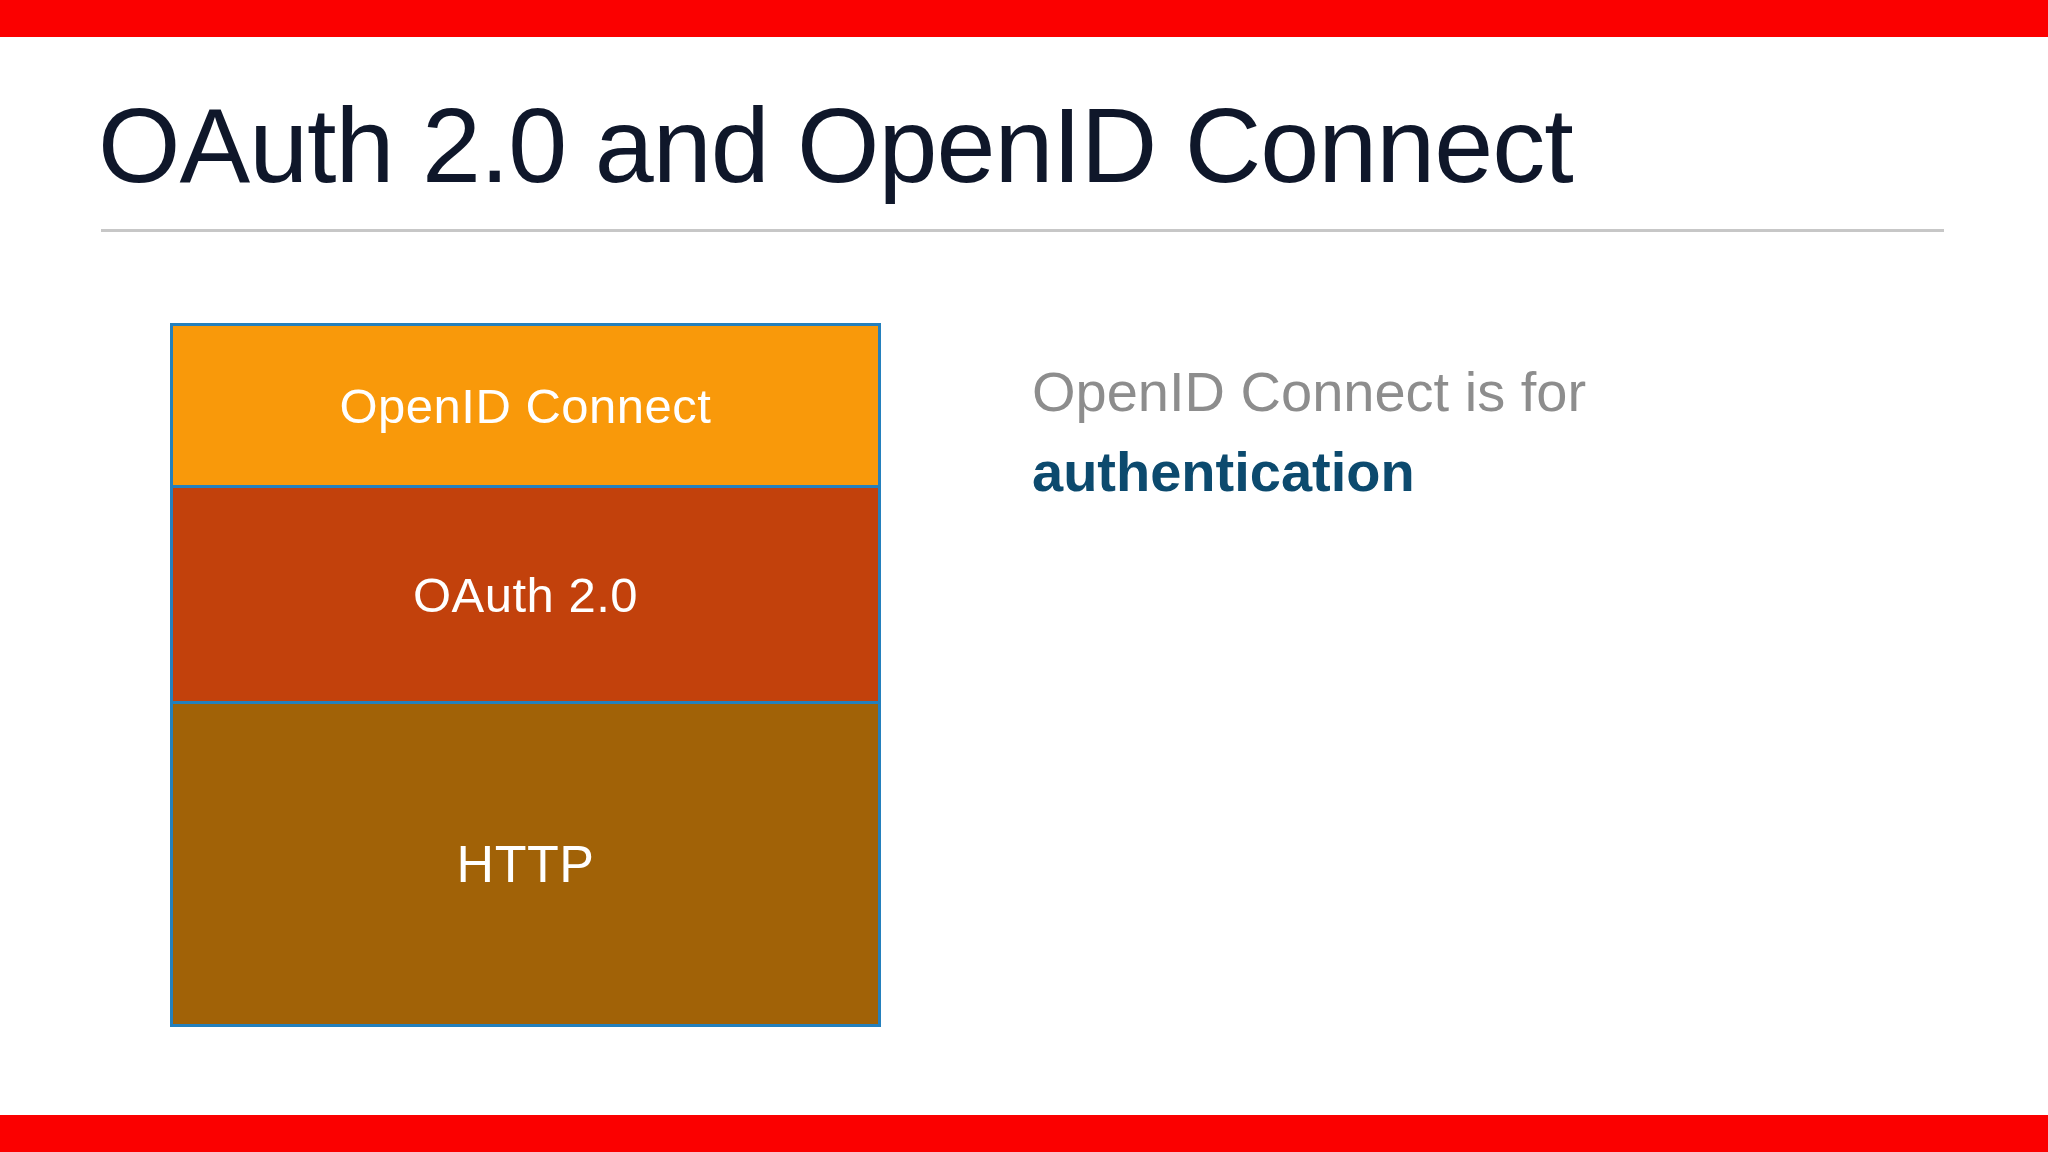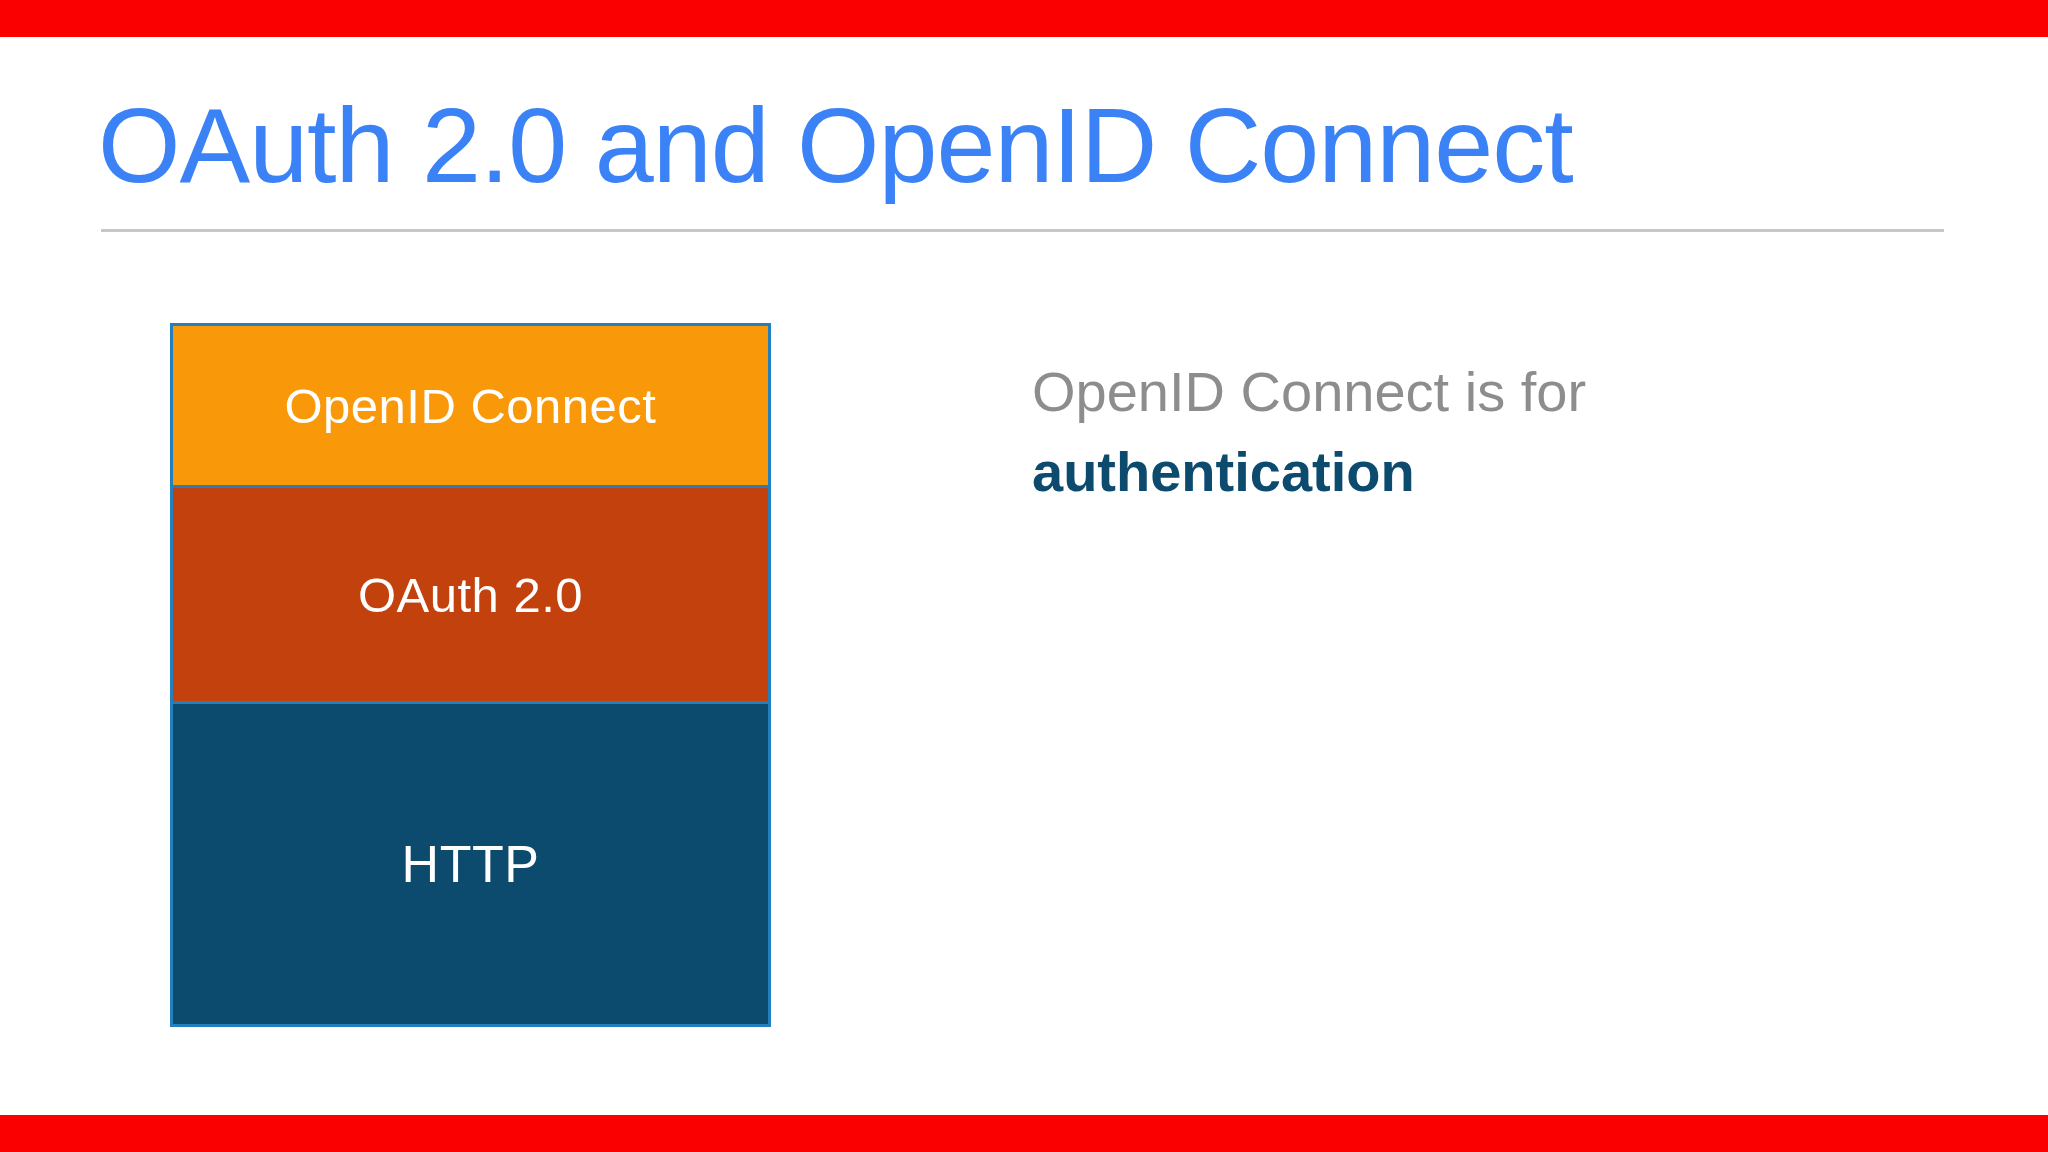--- a/index.html
+++ b/index.html
@@ -23,55 +23,55 @@
 
   .slide-title {
     position: absolute;
     left: 98px;
     top: 82px;
     margin: 0;
     font-size: 106px;
     font-weight: 400;
     line-height: 1.2;
     letter-spacing: -1px;
-    color: #3b82f6;
+    color: #0f172a;
     white-space: nowrap;
   }
   .divider {
     position: absolute;
     left: 101px;
     top: 229px;
     width: 1843px;
     height: 3px;
     background: #c7c7c7;
   }
 
   .stack {
     position: absolute;
     left: 170px;
     top: 323px;
-    width: 601px;
+    width: 711px;
     height: 704px;
     box-sizing: border-box;
     border: 3px solid #2480bd;
     display: flex;
     flex-direction: column;
   }
   .layer {
     display: flex;
     align-items: center;
     justify-content: center;
     color: #ffffff;
     box-sizing: border-box;
     font-size: 49px;
     letter-spacing: 0.5px;
   }
   .layer.openid { height: 159px; background: #f9990a; }
   .layer.oauth  { height: 216px; background: #c2410c; border-top: 3px solid #2480bd; }
-  .layer.http   { flex: 1;       background: #0c4a6e; border-top: 3px solid #2480bd; font-size: 52px; }
+  .layer.http   { flex: 1;       background: #a16207; border-top: 3px solid #2480bd; font-size: 52px; }
 
   .notes {
     position: absolute;
     left: 1020px;
     top: 340px;
     width: 900px;
   }
   .note {
     margin: 12px;
     font-size: 56px;

